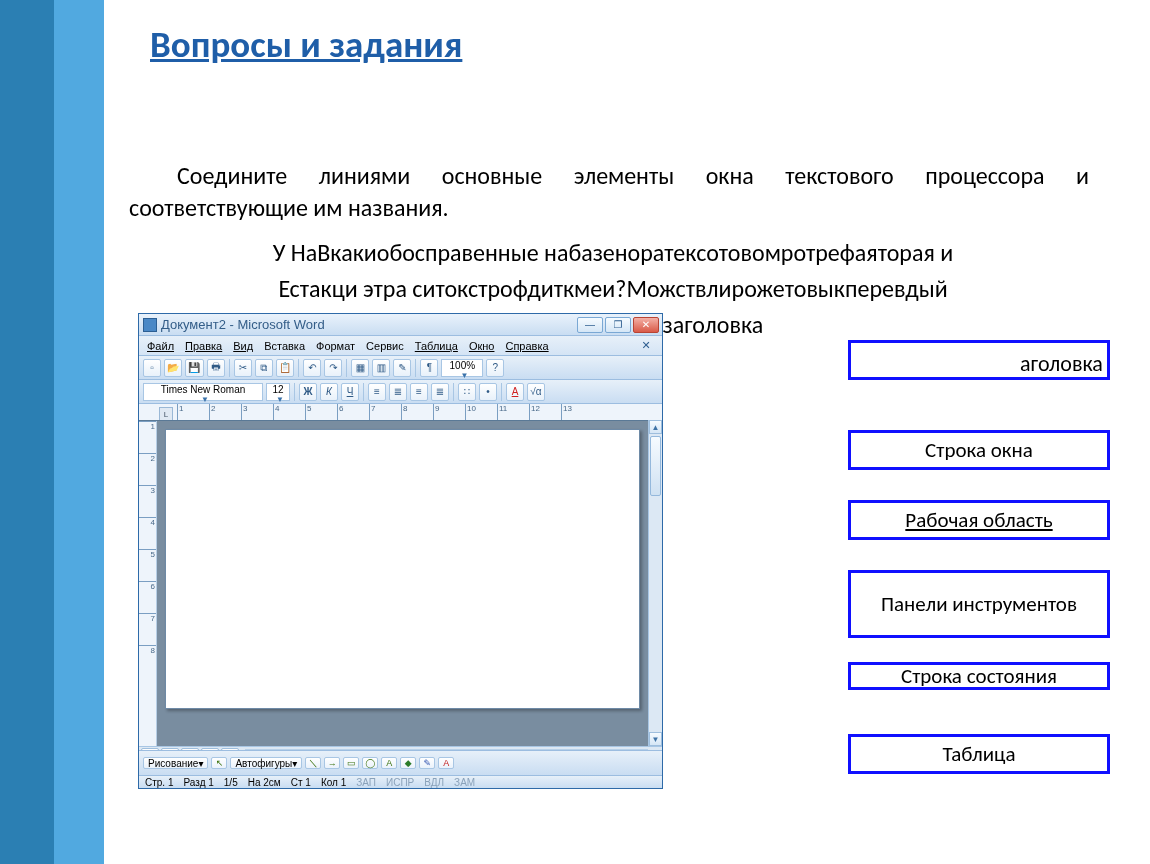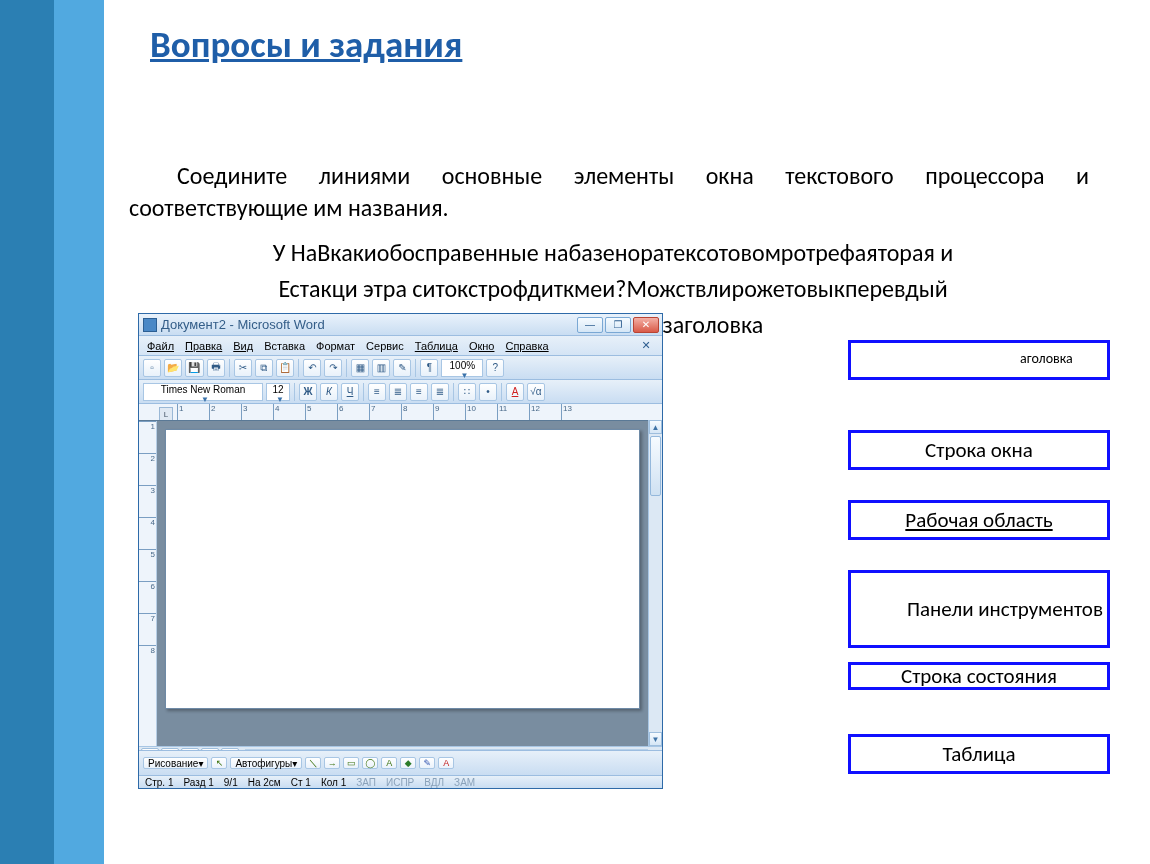--- a/index.html
+++ b/index.html
@@ -16,21 +16,21 @@
 .overlap-stack { position: absolute; left: 129px; top: 238px; width: 960px; text-align: center; }
 .overlap-stack .layer { position: absolute; left: 8px; right: 0; font-size: 24px; color:#000; white-space: nowrap; }
 .overlap-stack .l1 { top: 0; }
 .overlap-stack .l3 { top: 36px; }
 .overlap-stack .l5 { top: 72px; left:300px; right:auto;}
 
 .answer-box { position: absolute; right: 40px; width: 262px; border: 3px solid #1010ff; background:#fff; display:flex; align-items:center; justify-content:center; padding:6px 4px; font-size: 21px; color:#000; text-align:center; line-height:1.15;}
 .ab1 { top: 340px; height:40px;}
 .ab2 { top: 430px; height:40px;}
 .ab3 { top: 500px; height:40px;text-decoration:underline;}
-.ab4 { top: 570px; height:78px;justify-content:flex-end;}
+.ab4 { top: 570px; height:68px;}
 .ab5 { top: 662px; height:28px;}
 .ab6 { top: 734px; height:40px;}
 
 
 .word-window { position: absolute; left: 138px; top: 313px; width: 525px; height: 476px; border:1px solid #2e6aa8; background:#cfe3f7; font-family: Tahoma, Arial, sans-serif; font-size:11px;}
 .word-title { height:22px; background:linear-gradient(#e9f2fb,#c9ddf2); display:flex; align-items:center; border-bottom:1px solid #9cbde0;}
 .word-title .ico { width:14px; height:14px; margin:0 4px; background:#4a88c6; border:1px solid #2c5f94; display:inline-block;}
 .word-title .txt { color:#335d88; font-size:13px;}
 .win-btns { margin-left:auto; display:flex; gap:2px; padding-right:3px;}
 .win-btn { width:26px; height:16px; border:1px solid #7aa8d4; background:linear-gradient(#f6fbff,#d5e6f6); border-radius:2px; display:flex; align-items:center; justify-content:center; font-size:10px; color:#2f5f90;}
@@ -67,21 +67,21 @@
 .hscroll-track { flex:1; height:12px; margin:0 14px 0 6px; background:#e8f1fa; border:1px solid #b6d0e9; position:relative;}
 .hscroll-track .thumb { position:absolute; left:0; top:0; bottom:0; width:180px; background:linear-gradient(#f6fbff,#cfe1f2); border:1px solid #94b8dc; border-radius:2px;}
 
 .draw-bar{ position:absolute; left:0; right:0; bottom:13px; height:13px; background:linear-gradient(#e7f0f9,#c9ddf2); border-top:1px solid #9cbde0; display:flex; align-items:center; gap:3px; padding:12px 4px; font-size:10px; color:#000;}
 .draw-bar .lbl{height:12px;border:1px solid #a8c6e4;background:linear-gradient(#fff,#eaf2fb);border-radius:2px;padding:0 4px;display:flex;align-items:center;}
 .draw-bar .sm{width:16px;height:12px;border:1px solid #a8c6e4;background:linear-gradient(#fff,#eaf2fb);border-radius:2px;display:flex;align-items:center;justify-content:center;font-size:9px;color:#38700a;}
 
 .status-bar { position:absolute; left:0; right:0; bottom:0; height:13px; background:linear-gradient(#e7f0f9,#c9ddf2); border-top:1px solid #9cbde0; display:flex; align-items:center; gap:10px; padding:0 6px; font-size:10px; color:#000;margin-top:47px;}
 .status-bar .dim{color:#8aa2ba;}
 
-.partial-label { position:absolute; left:855px; top:350px; font-size:14px; color:#000; }
+.partial-label { position:absolute; left:855px; top:350px; font-size:22px; color:#000; }
 </style>
 </head>
 <body>
 
 <div class="sidestripe"></div>
 <div class="sidestripe2"></div>
 
 <h1 class="page-title">Вопросы и задания</h1>
 
 <div class="prompt"><span class="prompt-indent"></span><span>Соедините линиями основные элементы окна текстового процессора и соответствующие им названия.</span></div>
@@ -246,21 +246,21 @@
     <div class="sm">◯</div>
     <div class="sm">A</div>
     <div class="sm" style="color:#2a7b2a;">◆</div>
     <div class="sm" style="color:#2a4fae;">✎</div>
     <div class="sm" style="color:#c01818;">A</div>
   </div>
 
   <div class="status-bar">
     <span>Стр. 1</span>
     <span>Разд 1</span>
-    <span>9/1</span>
+    <span>1/5</span>
     <span>На 2см</span>
     <span>Ст 1</span>
     <span>Кол 1</span>
     <span class="dim">ЗАП</span>
     <span class="dim">ИСПР</span>
     <span class="dim">ВДЛ</span>
     <span class="dim">ЗАМ</span>
   </div>
 </div>
 

